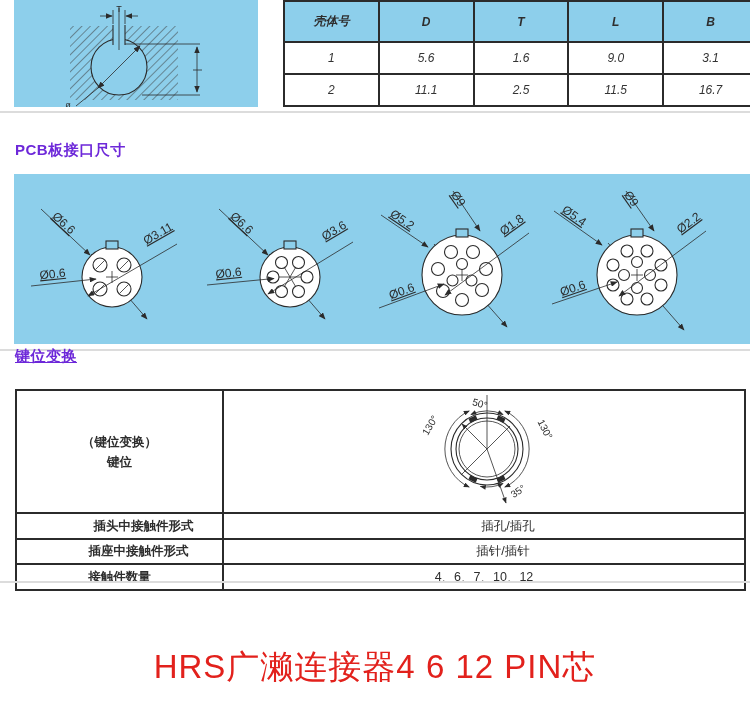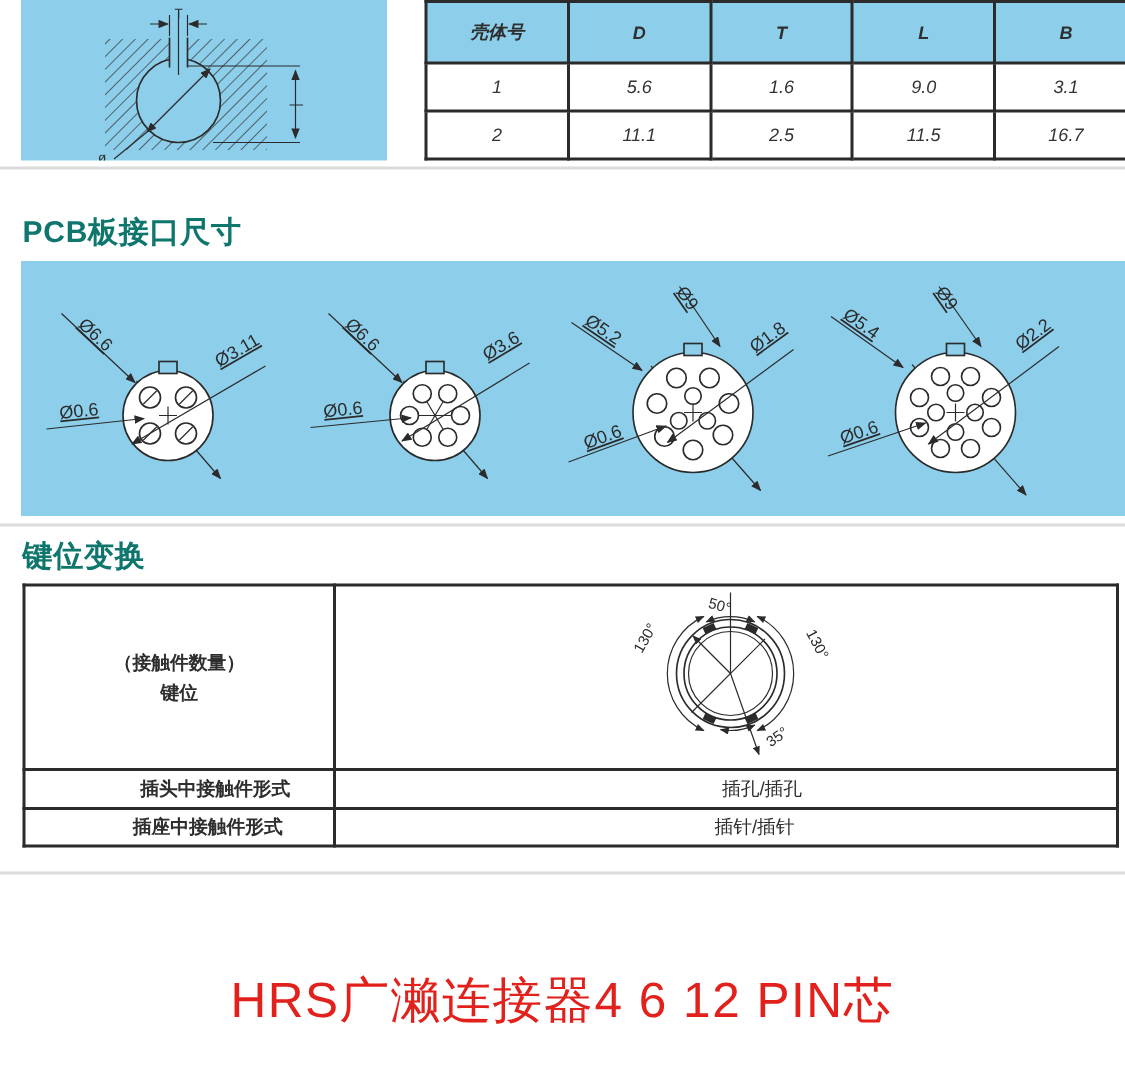--- a/index.html
+++ b/index.html
@@ -11,23 +11,23 @@
   .page{
     position:relative;width:750px;height:710px;overflow:hidden;background:#fff;
     font-family:"Liberation Sans","DejaVu Sans",sans-serif;color:#333;
   }
   .panel{position:absolute;background:var(--panel-blue);}
   .panel-shell{left:14px;top:0;width:244px;height:107px;}
   .pcb-panel{left:14px;top:174px;width:736px;height:170px;}
   .pcb-panel svg{position:absolute;top:1px;}
   .sep{position:absolute;left:0;width:750px;height:2px;background:#dcdcdc;}
   .sep1{top:111px;}.sep2{top:349px;}.sep3{top:581px;}
-  .heading{position:absolute;left:15px;margin:0;font-size:20px;font-weight:bold;color:#0f766e;letter-spacing:0.5px;}
+  .heading{position:absolute;left:15px;margin:0;font-size:15px;font-weight:bold;color:#6d28d9;letter-spacing:0.5px;}
   .h-pcb{top:141px;}
-  .h-key{top:357px;}
+  .h-key{top:347px;text-decoration:underline;}
 
   table{border-collapse:collapse;table-layout:fixed;}
   .shell-table{position:absolute;left:283px;top:0;width:476px;font-style:italic;}
   .shell-table th,.shell-table td{border:2px solid var(--line-dark);text-align:center;vertical-align:middle;font-size:12px;padding:0;}
   .shell-table th{background:var(--panel-blue);height:39px;font-weight:600;color:#2e2e2e;}
   .shell-table td{height:30px;background:#fff;font-weight:400;color:#333;}
 
   .key-table{position:absolute;left:15px;top:389px;width:731px;}
   .key-table td{border:2px solid var(--line-dark);text-align:center;vertical-align:middle;background:#fff;font-size:12.5px;color:#2e2e2e;padding:0;}
   .key-table .lbl{font-weight:600;}
@@ -253,21 +253,21 @@
   <h2 class="heading h-key">键位变换</h2>
 
   <table class="key-table">
     <colgroup>
         <col class="c1">
         <col>
       </colgroup>
     <tbody>
         <tr class="r1">
       <td>
-        <div class="key-label-line">（接触件数量）</div>
+        <div class="key-label-line">（键位变换）</div>
         <div class="key-label-line">键位</div>
       </td>
       <td>
         <svg width="170" height="118" viewBox="0 0 170 118">
           <defs>
                 <marker id="arrK" viewBox="0 0 10 8" refX="9" refY="4" markerWidth="8" markerHeight="6" orient="auto-start-reverse">
                   <path d="M0 0 L10 4 L0 8 Z" fill="#2b2b2b"></path>
                 </marker>
               </defs>
           <circle cx="88" cy="58" r="36" class="fwhite ln"></circle>
@@ -301,20 +301,24 @@
       </td>
     </tr>
     <tr class="r2">
       <td class="lbl">插头中接触件形式</td>
       <td>插孔/插孔</td>
     </tr>
     <tr class="r3">
       <td class="lbl">插座中接触件形式</td>
       <td>插针/插针</td>
     </tr>
+    <tr class="r4">
+      <td class="lbl">接触件数量</td>
+      <td>4、6、7、10、12</td>
+    </tr>
   </tbody>
     </table>
 
   <div class="sep sep3"></div>
 
   <div class="footer-title">HRS广濑连接器4 6 12 PIN芯</div>
 
 </div>
 
 </body></html>

